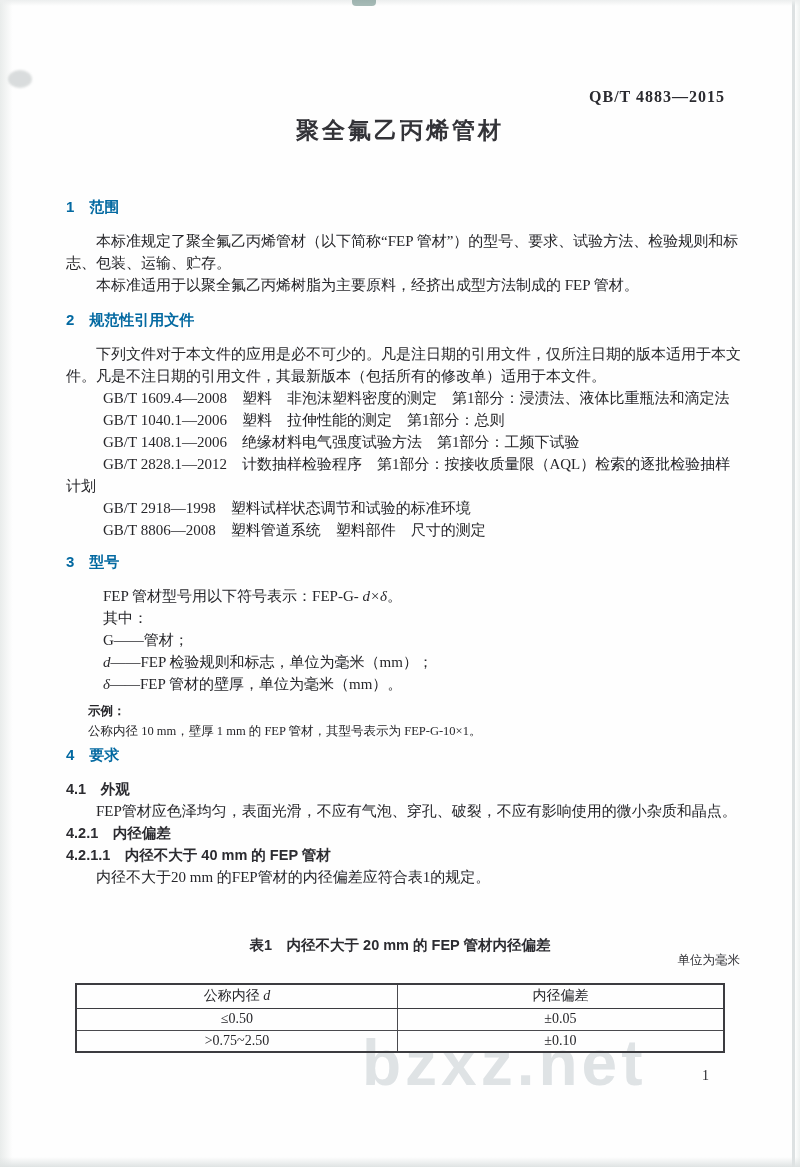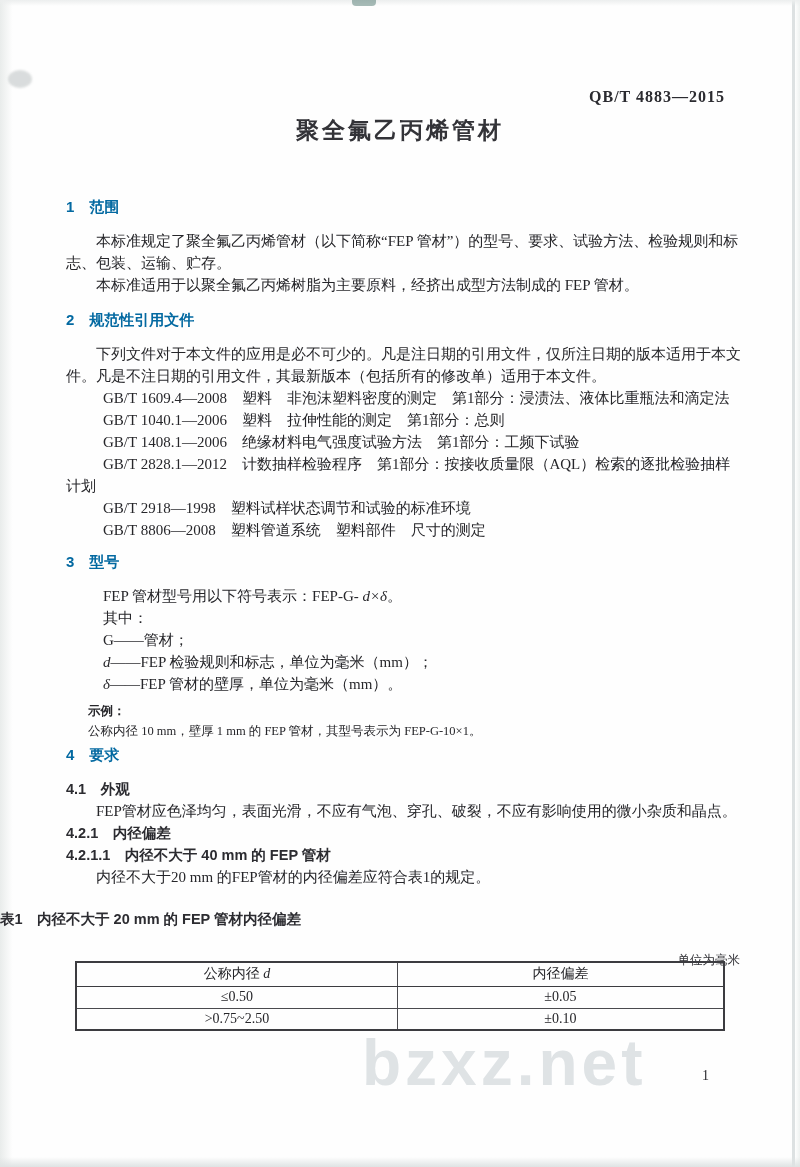--- a/index.html
+++ b/index.html
@@ -58,31 +58,31 @@
   .sym-line { padding-left:37px; }
   .example-label {
     font-family:Liberation Serif, serif;
     font-weight:700; font-size:12.5px; padding-left:22px;
     margin-top:6px; line-height:20px;
   }
   .example-text { font-size:12.5px; padding-left:22px; line-height:20px; }
   i.sym { font-style:italic; font-family:"Liberation Serif", serif; }
 
   .table-caption {
-    position:absolute; top:910px; left:0; width:100%;
-    text-align:left;
+    position:absolute; top:936px; left:0; width:100%;
+    text-align:center;
     font-family:"Liberation Sans", sans-serif;
     font-weight:700; font-size:14.5px; color:#2c2c31;
   }
   .unit-note {
     position:absolute; top:952px; right:60px;
     font-size:12.5px; color:#303035;
   }
   table.t1 {
-    position:absolute; top:961px; left:75px; width:650px;
+    position:absolute; top:983px; left:75px; width:650px;
     border-collapse:collapse; table-layout:fixed;
     background:transparent; z-index:2;
   }
   table.t1 col.c1 { width:49.6%; }
   table.t1 td {
     border:1px solid #4a4a4e;
     text-align:center; vertical-align:middle;
     font-size:14px; color:#26262a;
     height:22px; padding:0;
   }

